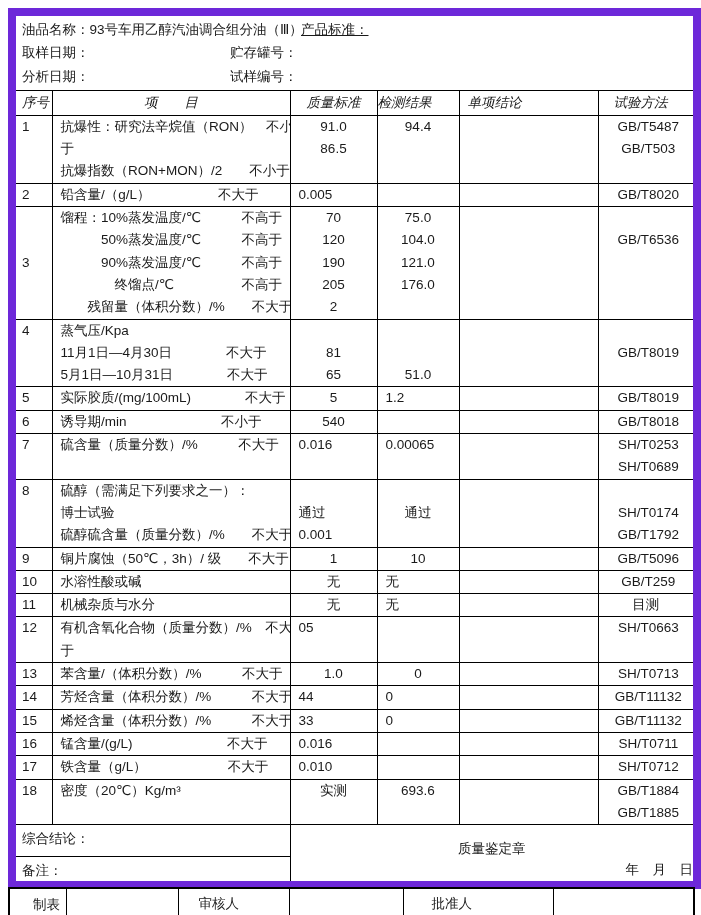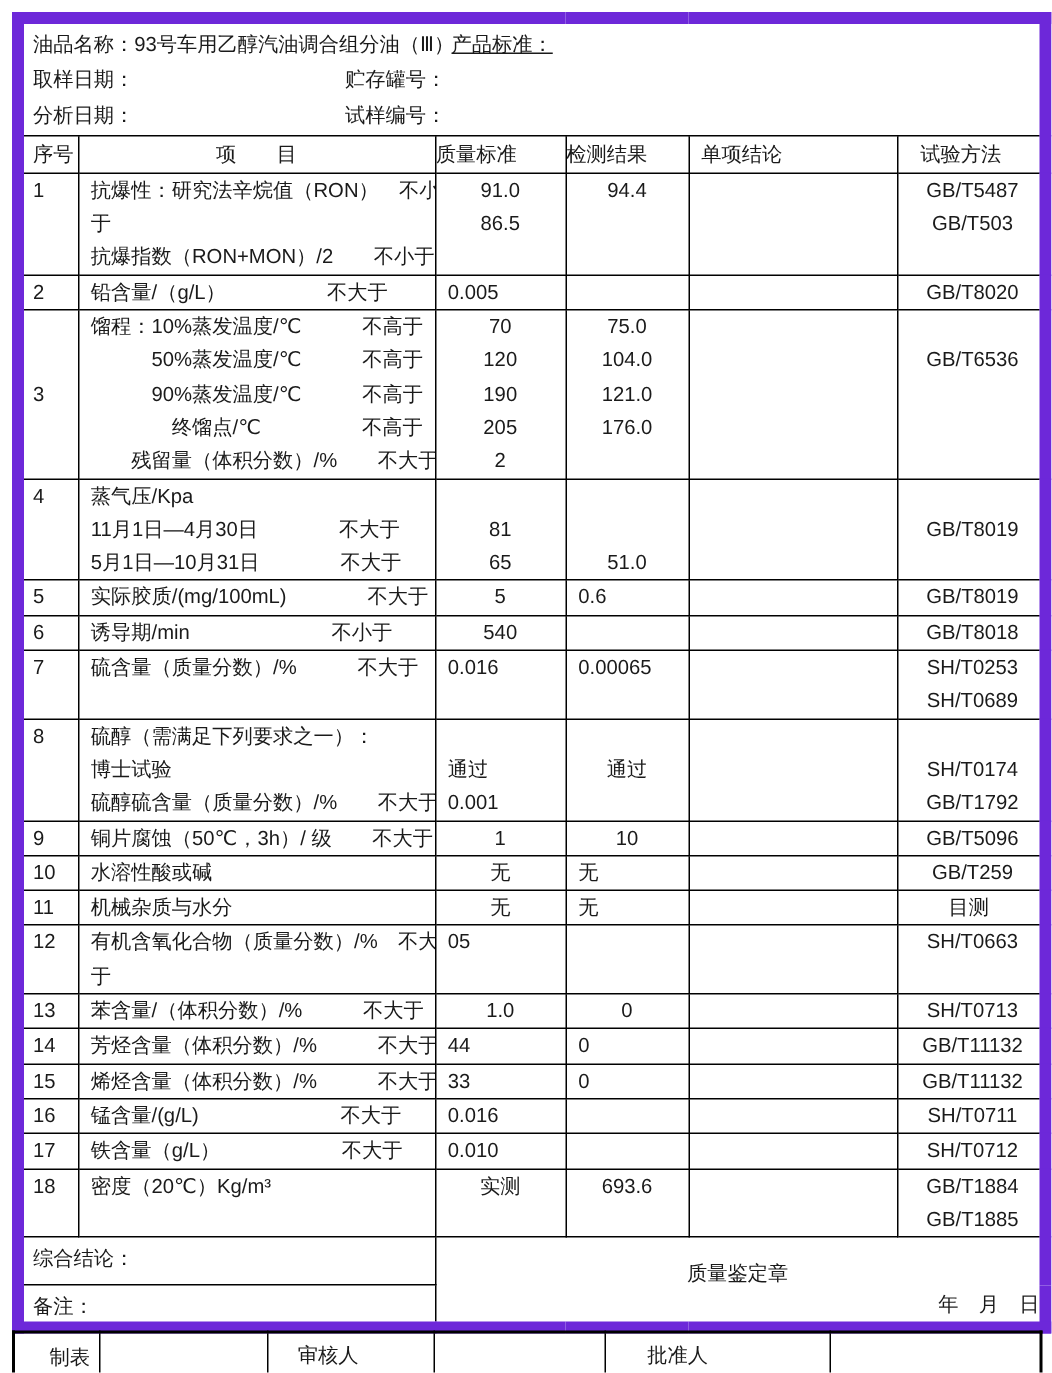--- a/index.html
+++ b/index.html
@@ -15,24 +15,24 @@
   .off1{position:absolute;left:285px;top:0;text-decoration:underline;}
   .off2{position:absolute;left:214px;top:0;}
   
   .ln{height:22.3px;line-height:22.3px;white-space:nowrap;overflow:hidden;}
   .ac{text-align:center;}
   .all{text-align:left;padding-left:8px;}
   .alm{text-align:center;padding-left:5px;}
   .no-ln{padding-left:6px;}
   .item-ln{padding-left:8px;}
   
-  .ch{height:24px;line-height:24px;}
+  .ch{height:24px;line-height:24px;font-style:italic;}
   .ch-no{padding-left:6px;}
   .ch-item{text-align:center;}
-  .ch-std{}
+  .ch-std{text-align:center;}
   .ch-res{}
   .ch-concl{padding-left:8px;}
   .ch-meth{padding-left:15px;}
   
   .foot-left{padding:5px 0 0 6px;font-size:13.5px;}
   .seal-cell{vertical-align:top;padding-top:13px;}
   .seal-l1{text-align:center;height:21px;line-height:21px;}
   .seal-l2{text-align:right;height:21px;line-height:21px;}
   
   .sg{vertical-align:top;padding-top:6px;}
@@ -200,21 +200,21 @@
           <td>
             <div class="ln no-ln">5</div>
           </td>
           <td>
             <div class="ln item-ln">实际胶质/(mg/100mL)　　　　不大于</div>
           </td>
           <td>
             <div class="ln ac">5</div>
           </td>
           <td>
-            <div class="ln all">0.6</div>
+            <div class="ln all">1.2</div>
           </td>
           <td>
             <div class="ln all"></div>
           </td>
           <td>
             <div class="ln alm">GB/T8019</div>
           </td>
         </tr>
         <tr style="height: 22.3px;">
           <td>

